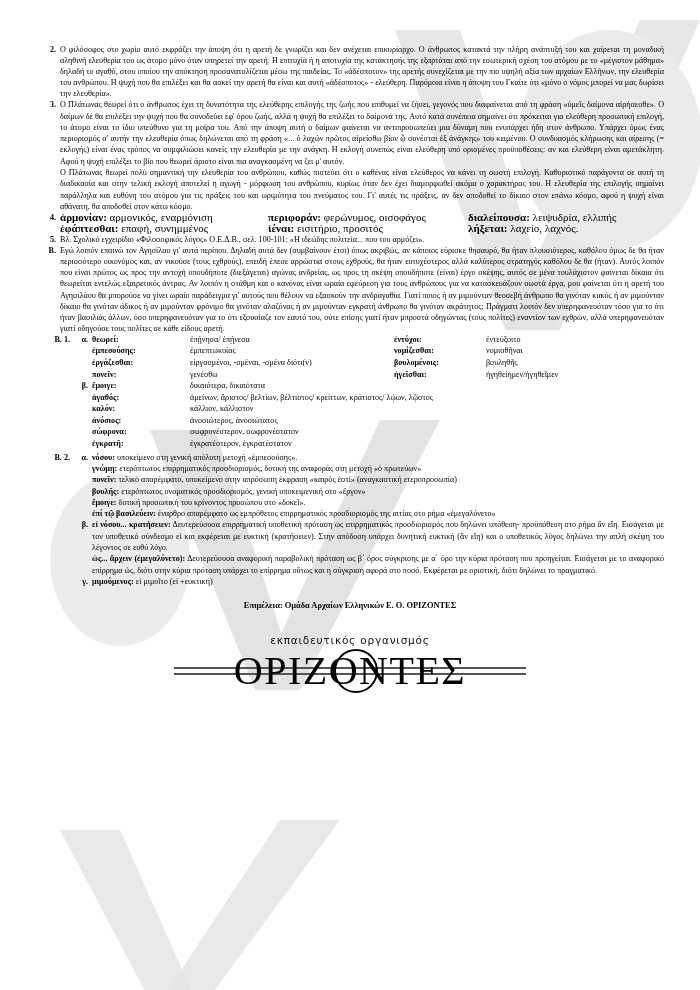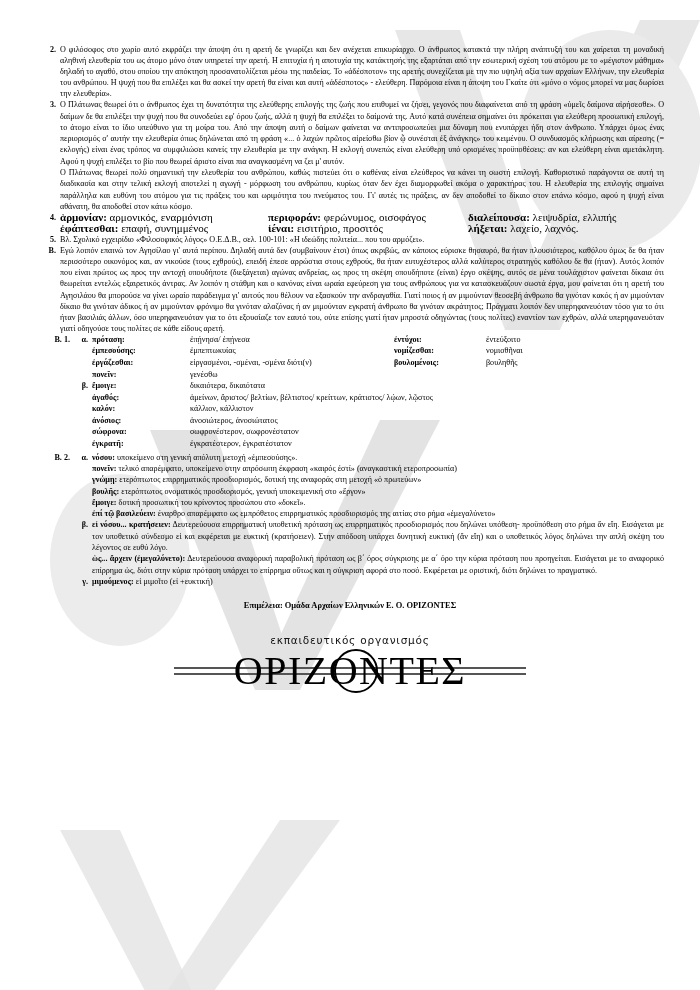--- a/index.html
+++ b/index.html
@@ -199,21 +199,21 @@
     <div class="marker m-num">Β.</div>
     <div class="body-txt">Εγώ λοιπόν επαινώ τον Αγησίλαο γι' αυτά περίπου. Δηλαδή αυτά δεν (συμβαίνουν έτσι) όπως ακριβώς, αν κάποιος εύρισκε θησαυρό, θα ήταν πλουσιότερος, καθόλου όμως δε θα ήταν περισσότερο οικονόμος και, αν νικούσε (τους εχθρούς), επειδή έπεσε αρρώστια στους εχθρούς, θα ήταν ευτυχέστερος αλλά καλύτερος στρατηγός καθόλου δε θα (ήταν). Αυτός λοιπόν που είναι πρώτος ως προς την αντοχή οπουδήποτε (διεξάγεται) αγώνας ανδρείας, ως προς τη σκέψη οπουδήποτε (είναι) έργο σκέψης, αυτός σε μένα τουλάχιστον φαίνεται δίκαια ότι θεωρείται εντελώς εξαιρετικός άντρας. Αν λοιπόν η στάθμη και ο κανόνας είναι ωραία εφεύρεση για τους ανθρώπους για να κατασκευάζουν σωστά έργα, μου φαίνεται ότι η αρετή του Αγησιλάου θα μπορούσε να γίνει ωραίο παράδειγμα γι' αυτούς που θέλουν να εξασκούν την ανδραγαθία. Γιατί ποιος ή αν μιμούνταν θεοσεβή άνθρωπο θα γινόταν κακός ή αν μιμούνταν δίκαιο θα γινόταν άδικος ή αν μιμούνταν φρόνιμο θα γινόταν αλαζόνας ή αν μιμούνταν εγκρατή άνθρωπο θα γινόταν ακράτητος; Πράγματι λοιπόν δεν υπερηφανευόταν τόσο για το ότι ήταν βασιλιάς άλλων, όσο υπερηφανευόταν για το ότι εξουσίαζε τον εαυτό του, ούτε επίσης γιατί ήταν μπροστά οδηγώντας (τους πολίτες) εναντίον των εχθρών, αλλά υπερηφανευόταν γιατί οδηγούσε τους πολίτες σε κάθε είδους αρετή.</div>
   </div>
 
   <div class="block">
     <div class="marker m-num" style="width:34px;">Β. 1.</div>
     <div class="marker m-sub">α.</div>
     <div class="twocol">
       <div class="col colA">
         <div class="kvrow">
-          <span class="k gk">πρόταση:</span>
+          <span class="k gk">θεωρεί:</span>
           <span class="v gk">ἐπῄνησα/ ἐπῄνεσα</span>
         </div>
         <div class="kvrow">
           <span class="k gk">ἐμπεσούσης:</span>
           <span class="v gk">ἐμπεπτωκυίας</span>
         </div>
         <div class="kvrow">
           <span class="k gk">ἐργάζεσθαι:</span>
           <span class="v gk">εἰργασμένοι, -σμέναι, -σμένα διότι(ν)</span>
         </div>
@@ -228,20 +228,24 @@
           <span class="v gk">ἐντεύξοιτο</span>
         </div>
         <div class="kvrow2">
           <span class="k gk">νομίζεσθαι:</span>
           <span class="v gk">νομισθῆναι</span>
         </div>
         <div class="kvrow2">
           <span class="k gk">βουλομένοις:</span>
           <span class="v gk">βουληθῆς</span>
         </div>
+        <div class="kvrow2">
+          <span class="k gk">ἡγεῖσθαι:</span>
+          <span class="v gk">ἡγηθείημεν/ἡγηθεῖμεν</span>
+        </div>
       </div>
     </div>
   </div>
 
   <div class="block">
     <div class="marker m-num" style="width:34px;"></div>
     <div class="marker m-sub">β.</div>
     <div class="twocol" style="display:block;">
       <div class="kvrow">
         <span class="k gk">ἔμοιγε:</span>
@@ -271,24 +275,24 @@
   </div>
 
   <div class="block" style="margin-top:2px;">
     <div class="marker m-num" style="width:34px;">Β. 2.</div>
     <div class="marker m-sub">α.</div>
     <div class="runs">
       <p>
         <span class="bd gk">νόσου:</span><span> υποκείμενο στη γενική απόλυτη μετοχή «ἐμπεσούσης».</span>
       </p>
       <p>
+        <span class="bd gk">γνώμῃ:</span><span> ετερόπτωτος επιρρηματικός προσδιορισμός, δοτική της  αναφοράς στη μετοχή «ὁ πρωτεύων»</span>
+      </p>
+      <p>
         <span class="bd gk">πονεῖν:</span><span> τελικό απαρέμφατο, υποκείμενο στην απρόσωπη έκφραση «καιρός ἐστί» (αναγκαστική ετεροπροσωπία)</span>
-      </p>
-      <p>
-        <span class="bd gk">γνώμῃ:</span><span> ετερόπτωτος επιρρηματικός προσδιορισμός, δοτική της  αναφοράς στη μετοχή «ὁ πρωτεύων»</span>
       </p>
       <p>
         <span class="bd gk">βουλῆς:</span><span> ετερόπτωτος ονοματικός προσδιορισμός,  γενική υποκειμενική στο «ἔργον»</span>
       </p>
       <p>
         <span class="bd gk">ἔμοιγε:</span><span> δοτική προσωπική  του κρίνοντος προσώπου στο «δοκεῖ».</span>
       </p>
       <p>
         <span class="bd gk">ἐπί τῷ βασιλεύειν:</span><span> έναρθρο απαρέμφατο ως εμπρόθετος επιρρηματικός προσδιορισμός της αιτίας στο ρήμα «ἐμεγαλύνετο»</span>
       </p>

